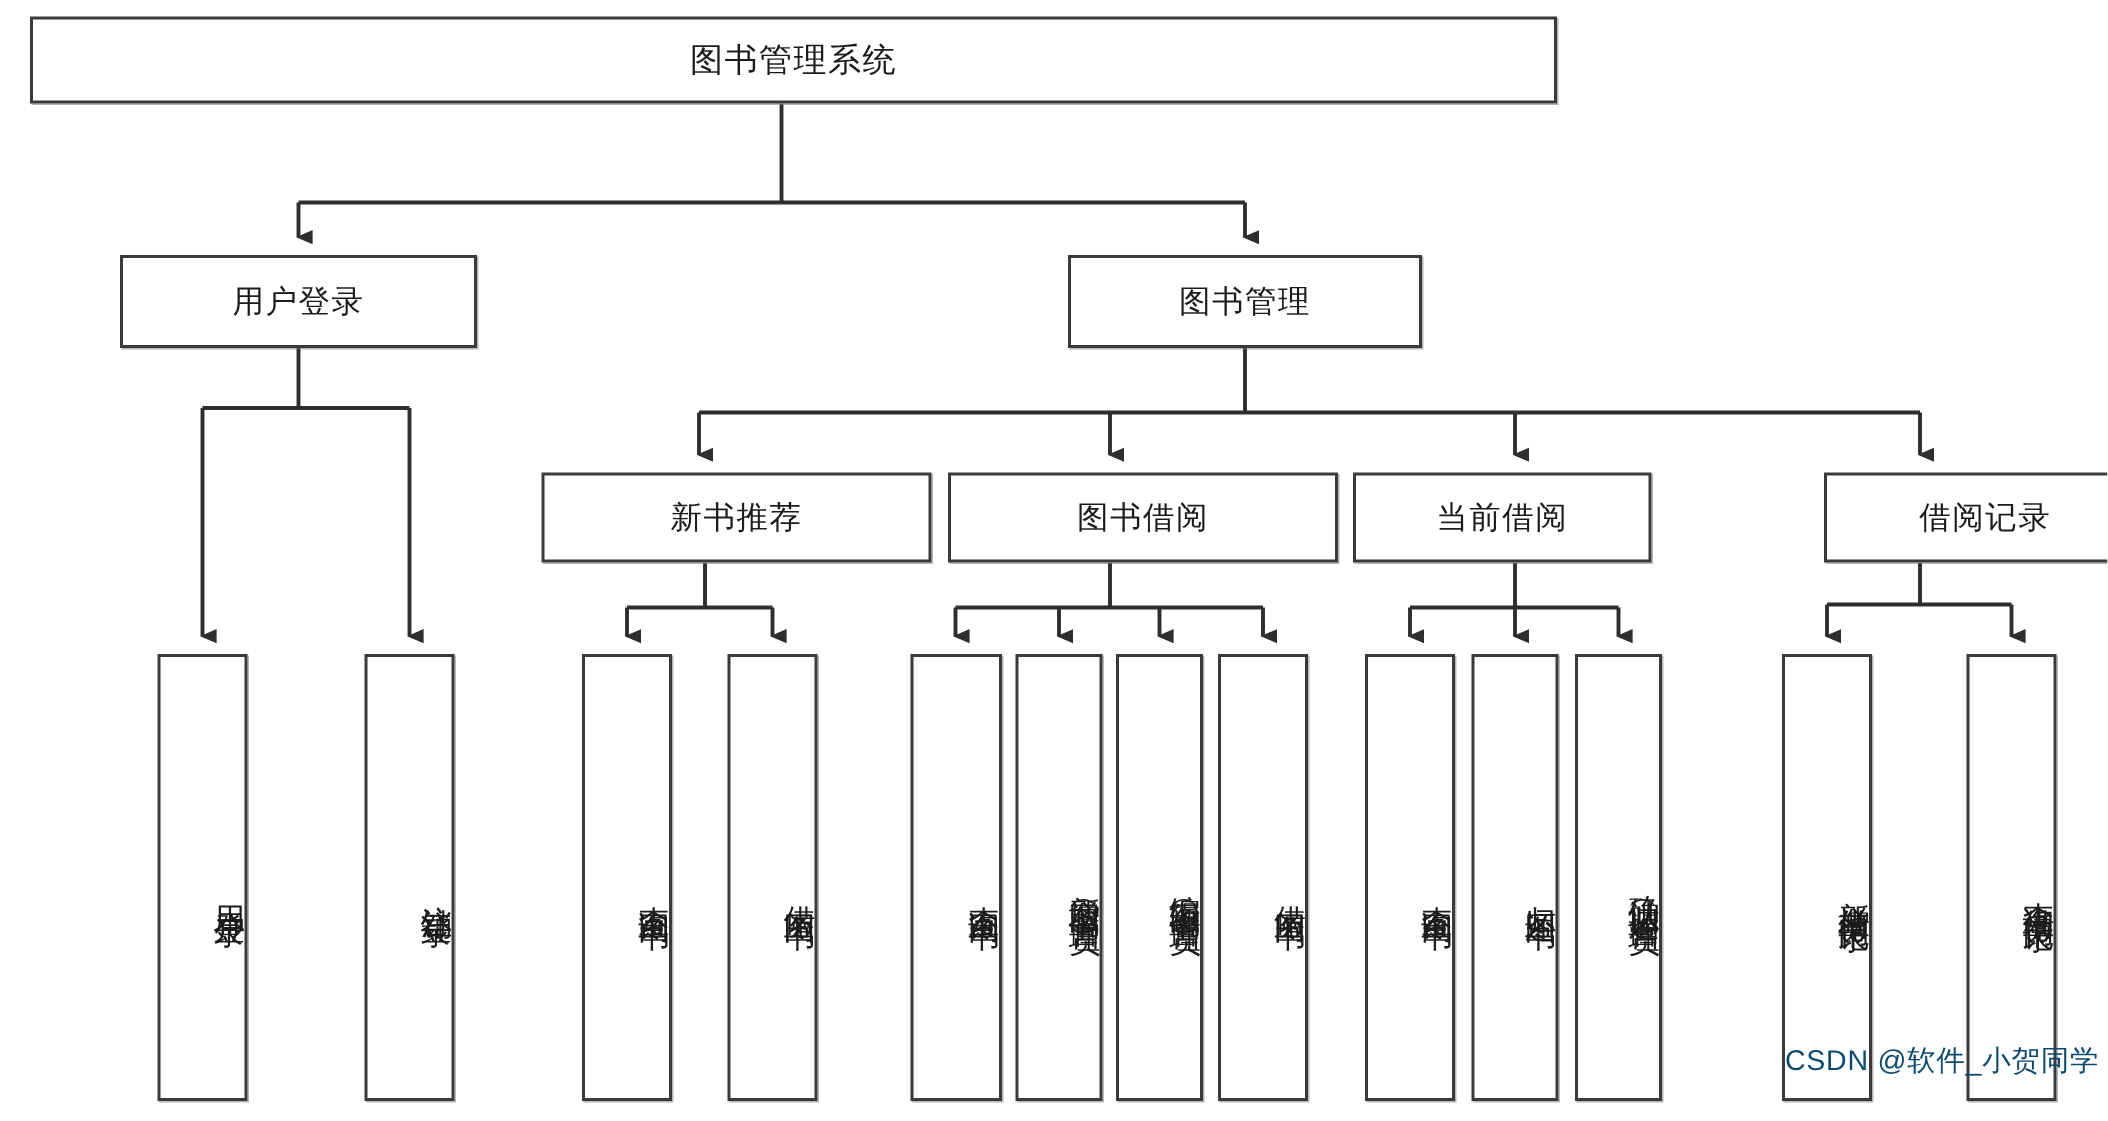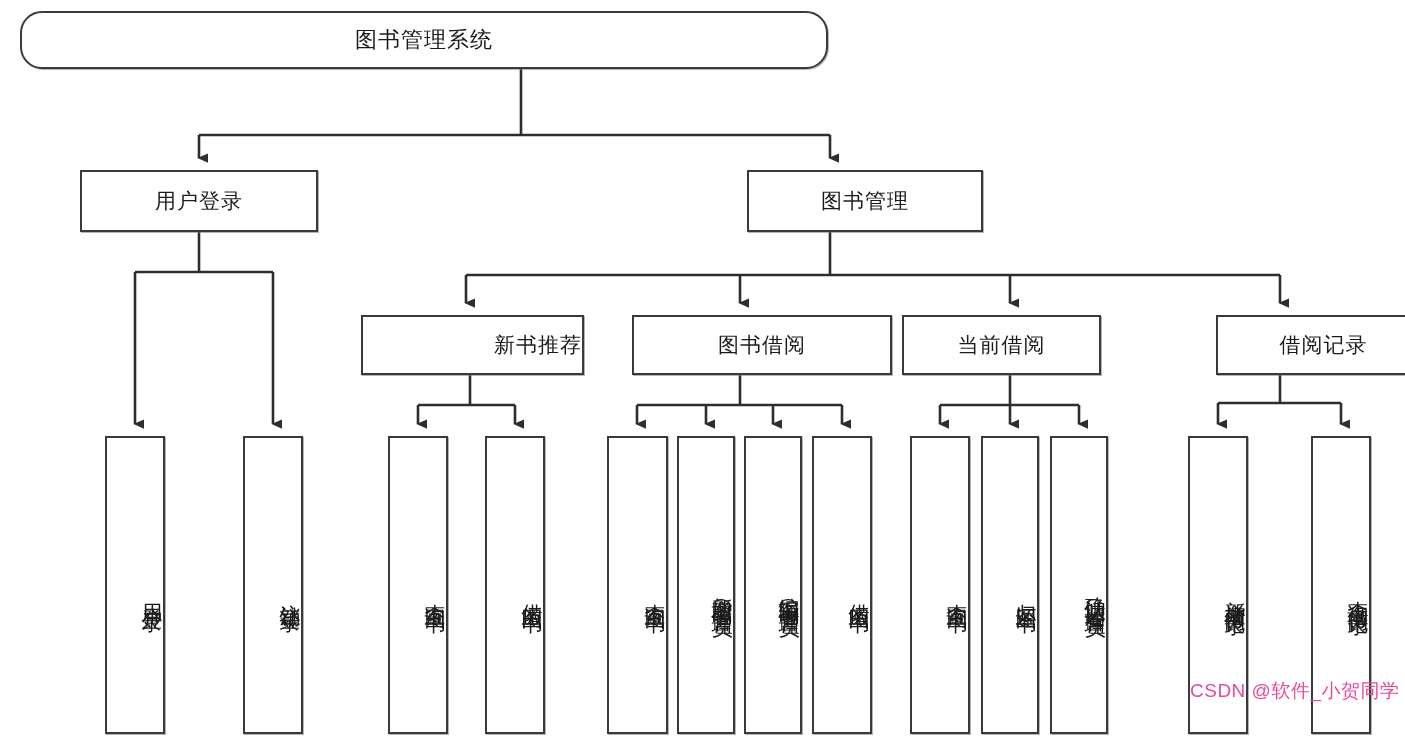--- a/index.html
+++ b/index.html
@@ -117,32 +117,32 @@
       <path d="M1010,405 L1010,424" marker-end="url(#arrow)"></path>
       <path d="M1079,405 L1079,424" marker-end="url(#arrow)"></path>
 
       <path d="M1280,375 L1280,403"></path>
       <path d="M1218,403 L1341,403"></path>
       <path d="M1218,403 L1218,424" marker-end="url(#arrow)"></path>
       <path d="M1341,403 L1341,424" marker-end="url(#arrow)"></path>
     </g>
   </svg>
 
-  <div class="node h root" id="node-root" style="left: 20px; top: 11px; width: 808px; height: 58px; border-radius: 22px;">
+  <div class="node h root" id="node-root" style="left: 20px; top: 11px; width: 1018px; height: 58px;">
     <span>图书管理系统</span>
   </div>
 
   <div class="node h" id="node-l2-0" style="left: 80px; top: 170px; width: 238px; height: 62px;">
     <span>用户登录</span>
   </div>
-  <div class="node h" id="node-l2-1" style="left: 712px; top: 170px; width: 236px; height: 62px; margin-left: 35px;">
+  <div class="node h" id="node-l2-1" style="left: 712px; top: 170px; width: 236px; height: 62px;">
     <span>图书管理</span>
   </div>
 
-  <div class="node h" id="node-l3-0" style="left: 361px; top: 315px; width: 223px; height: 60px; justify-content: flex-end;">
+  <div class="node h" id="node-l3-0" style="left: 361px; top: 315px; width: 260px; height: 60px;">
     <span>新书推荐</span>
   </div>
   <div class="node h" id="node-l3-1" style="left: 632px; top: 315px; width: 260px; height: 60px;">
     <span>图书借阅</span>
   </div>
   <div class="node h" id="node-l3-2" style="left: 902px; top: 315px; width: 199px; height: 60px; justify-content: center;">
     <span>当前借阅</span>
   </div>
   <div class="node h" id="node-l3-3" style="left: 1216px; top: 315px; width: 215px; height: 60px;">
     <span>借阅记录</span>
@@ -181,17 +181,17 @@
   <div class="node v" id="node-leaf-10" style="left: 1050px; top: 436px; width: 58px; height: 298px;">
     <span class="vlabel">确认归还（管理员）</span>
   </div>
   <div class="node v" id="node-leaf-11" style="left: 1188px; top: 436px; width: 60px; height: 298px;">
     <span class="vlabel">新增借阅记录</span>
   </div>
   <div class="node v" id="node-leaf-12" style="left: 1311px; top: 436px; width: 60px; height: 298px;">
     <span class="vlabel">查询借阅记录</span>
   </div>
 
-  <div class="watermark" id="watermark" style="left: 1190px; top: 678px; color: #ec4899;">
+  <div class="watermark" id="watermark" style="left: 1190px; top: 694px; color: #0c4a6e;">
     <span>CSDN @软件_小贺同学</span>
   </div>
 
 </div>
 
 </body></html>

